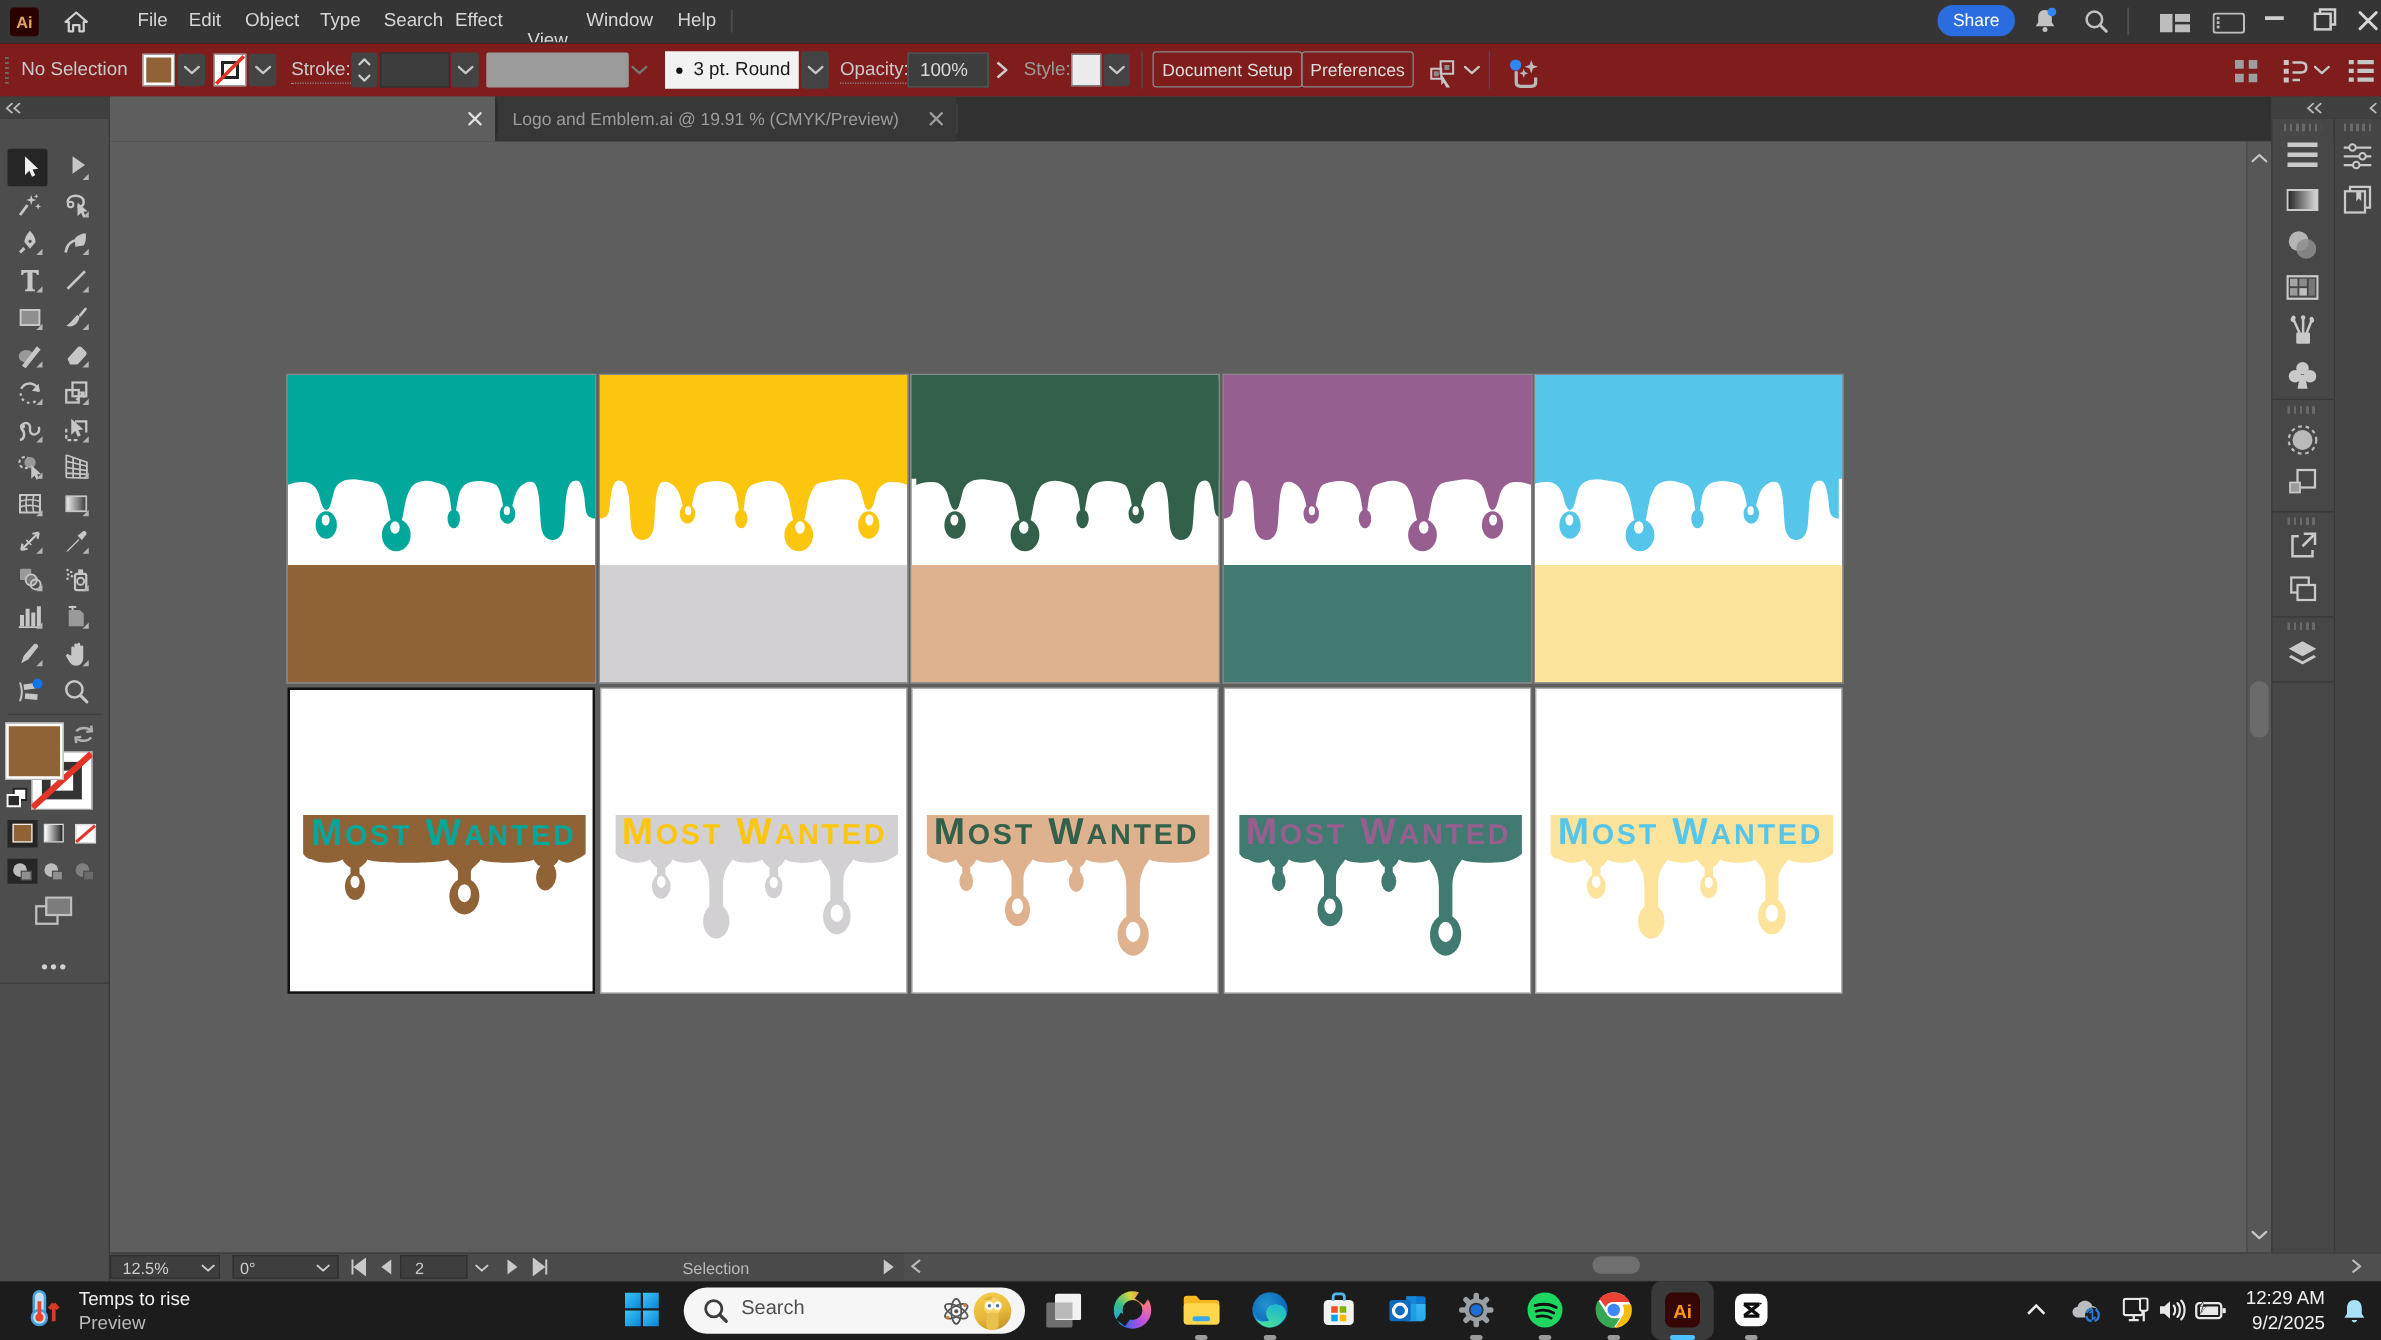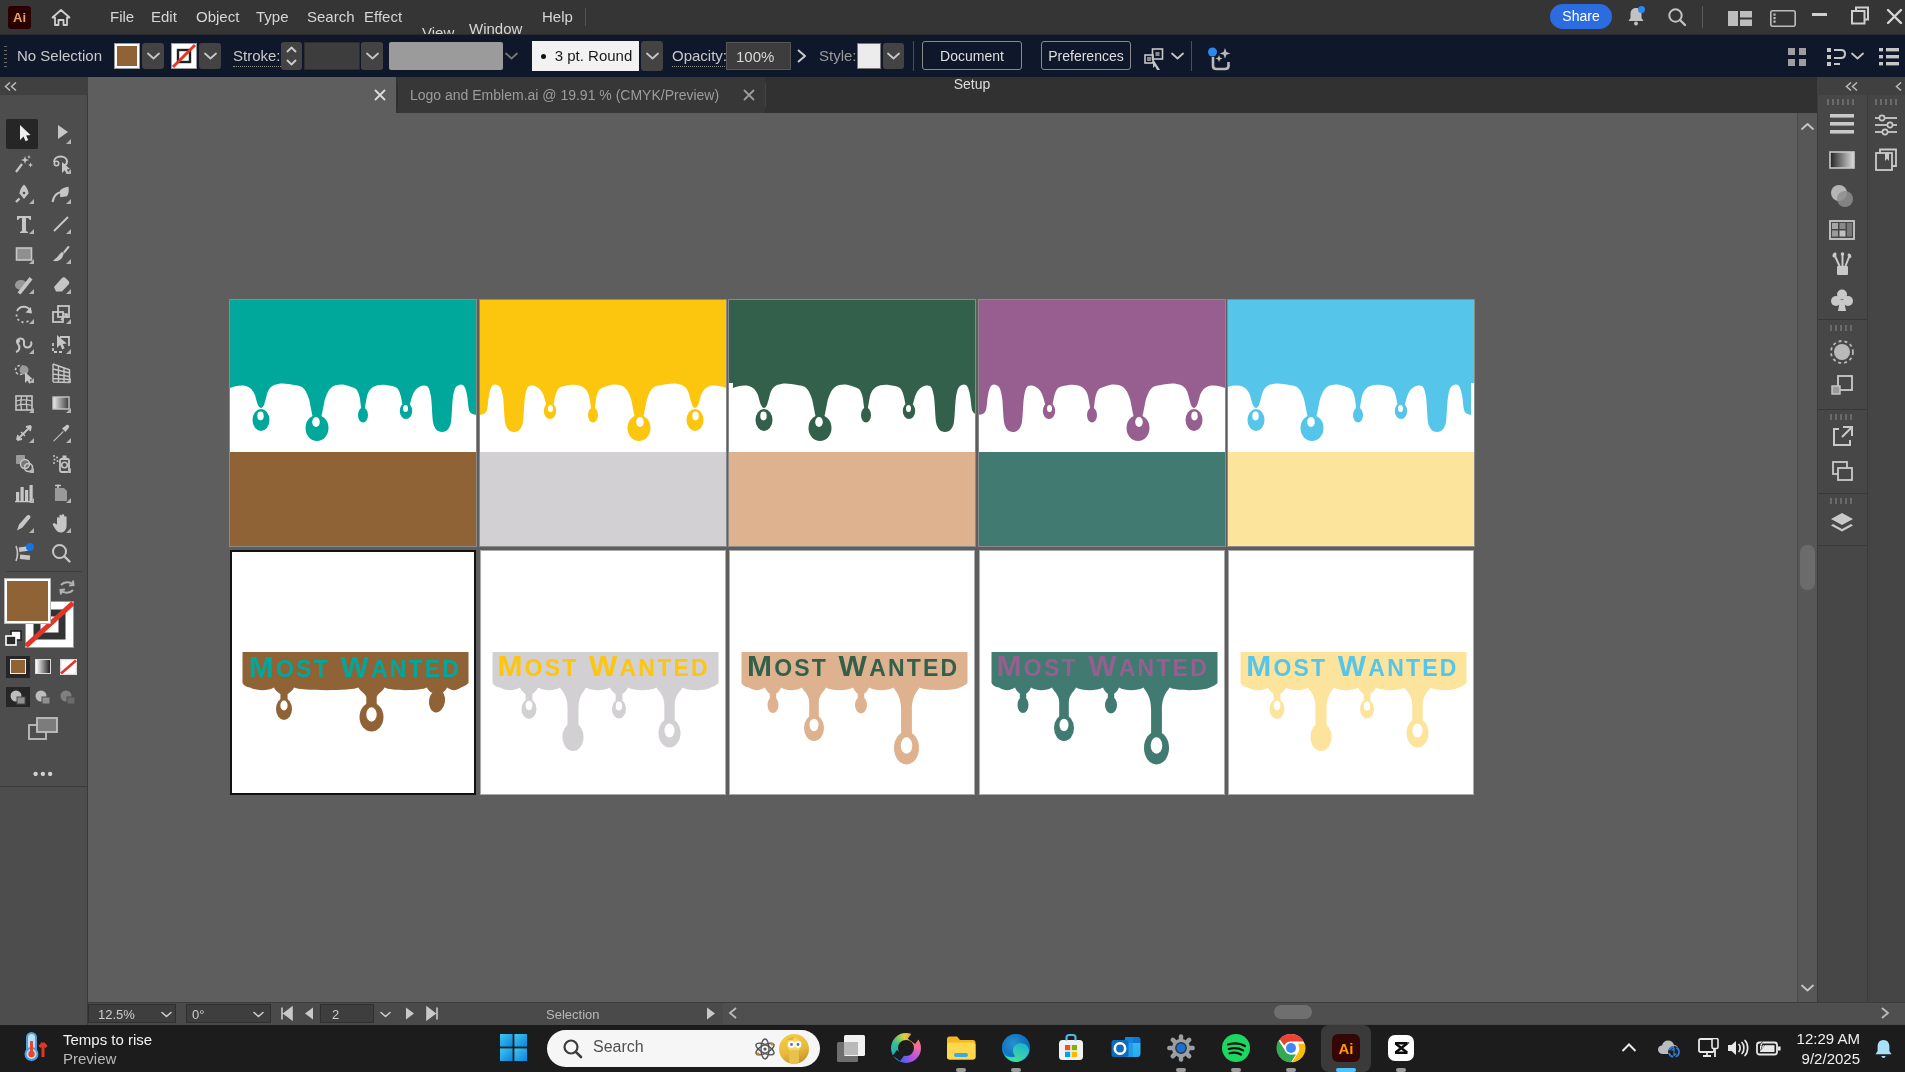--- a/index.html
+++ b/index.html
@@ -1,18 +1,18 @@
 <!DOCTYPE html>
 <html><head><meta charset="utf-8"><title>d</title><style>
 *{margin:0;padding:0;box-sizing:border-box}
 html,body{width:1905px;height:1072px;overflow:hidden;background:#5e5e5e;
   font-family:"Liberation Sans",sans-serif;-webkit-font-smoothing:antialiased}
 .abs{position:absolute}
 #menubar{left:0;top:0;width:1905px;height:34px;background:#353535;z-index:30}
-#ctrlbar{left:0;top:34px;width:1905px;height:43px;background:#0f172a;border-top:1px solid #2a2a2a;z-index:30}
+#ctrlbar{left:0;top:34px;width:1905px;height:43px;background:#7f1d1d;border-top:1px solid #2a2a2a;z-index:30}
 #tabstrip{left:0;top:77px;width:1905px;height:36px;background:#313131;z-index:20}
 #leftbar{left:0;top:95px;width:88px;height:930px;background:#4d4d4d;border-right:1px solid #3a3a3a;z-index:25}
 #lefthdr{left:0;top:77px;width:88px;height:18px;background:#404040;z-index:26}
 #canvas{left:88px;top:113px;width:1709px;height:889px;background:#5e5e5e;z-index:5}
 #vscroll{left:1797px;top:113px;width:20px;height:889px;background:#575757;border-left:1px solid #4a4a4a;z-index:6}
 #dock1{left:1817px;top:95px;width:50px;height:930px;background:#474747;border-left:1px solid #3a3a3a;z-index:25}
 #dock2{left:1867px;top:95px;width:38px;height:930px;background:#454545;border-left:1px solid #3a3a3a;z-index:25}
 #dockhdr{left:1817px;top:77px;width:88px;height:18px;background:#404040;z-index:26}
 #statusbar{left:88px;top:1002px;width:1817px;height:23px;background:#4a4a4a;border-top:1px solid #3c3c3c;z-index:28}
 #taskbar{left:0;top:1025px;width:1905px;height:47px;background:#1c1c1c;z-index:40}
@@ -30,21 +30,21 @@
 <svg class="abs" style="left:50px;top:7px" width="22" height="20">
       <path d="M11,3 L19.5,10.5 L17,10.5 L17,18 L13.5,18 L13.5,13 L8.5,13 L8.5,18 L5,18 L5,10.5 L2.5,10.5 Z" fill="none" stroke="#cfcfcf" stroke-width="1.8" stroke-linejoin="round"></path>
     </svg>
 <div class="abs menu" style="left:110px;top:0">File</div>
 <div class="abs menu" style="left:151px;top:0">Edit</div>
 <div class="abs menu" style="left:196px;top:0">Object</div>
 <div class="abs menu" style="left:256px;top:0">Type</div>
 <div class="abs menu" style="left:307px;top:0">Search</div>
 <div class="abs menu" style="left:364px;top:0">Effect</div>
 <div class="abs menu" style="left:422px;top:16px">View</div>
-<div class="abs menu" style="left:469px;top:12px">Window</div>
+<div class="abs menu" style="left:469px;top:0">Window</div>
 <div class="abs menu" style="left:542px;top:0">Help</div>
 <div class="abs" style="left:585px;top:8px;width:1px;height:18px;background:#555"></div>
 <div class="abs" style="left:1550px;top:4px;width:62px;height:25px;background:#2b6de0;border-radius:13px;color:#fff;font-size:14px;text-align:center;line-height:25px">Share</div>
 <svg class="abs" style="left:1625px;top:6px" width="22" height="22">
       <path d="M11,2 C7.5,2 5.5,4.5 5.5,8 L5.5,12 L3.5,15 L18.5,15 L16.5,12 L16.5,8 C16.5,4.5 14.5,2 11,2 Z" fill="#c2c2c2"></path>
       <circle cx="11" cy="17.5" r="2" fill="#c2c2c2"></circle>
       <circle cx="16.5" cy="3.5" r="3.5" fill="#2e86f0"></circle>
     </svg>
 <svg class="abs" style="left:1666px;top:6px" width="22" height="22">
       <circle cx="9.5" cy="9.5" r="6.2" fill="none" stroke="#c2c2c2" stroke-width="2"></circle>
@@ -116,21 +116,21 @@
 <svg class="abs" style="left:795px;top:13px" width="12" height="16">
       <path d="M3,2 L10,8 L3,14" fill="none" stroke="#ccc" stroke-width="2" stroke-linejoin="round"></path>
     </svg>
 <div class="abs" style="left:819px;top:12px;color:#9a9a9a;font-size:15px">Style:</div>
 <div class="abs" style="left:857px;top:8px;width:24px;height:26px;background:#ececec;border:1px solid #777"></div>
 <div class="abs chip" style="left:883px;top:8px;width:21px;height:26px"></div>
 <svg class="abs" style="left:887px;top:17px" width="13" height="8.5">
       <path d="M1,1.5 L6.5,6.5 L12,1.5" fill="none" stroke="#c6c6c6" stroke-width="1.8" stroke-linecap="round" stroke-linejoin="round"></path>
     </svg>
 <div class="abs" style="left:913px;top:6px;width:1px;height:30px;background:#4e4e4e"></div>
-<div class="abs btn" style="left:922px;top:6px;width:100px;height:29px;line-height:28px">Document Setup</div>
+<div class="abs btn" style="left:922px;top:6px;width:120px;height:29px;line-height:28px">Document Setup</div>
 <div class="abs btn" style="left:1041px;top:6px;width:90px;height:29px;line-height:28px">Preferences</div>
 <svg class="abs" style="left:1144px;top:13px" width="22" height="23">
       <rect x="8.5" y="1" width="10" height="10" fill="none" stroke="#c6c6c6" stroke-width="1.6"></rect>
       <rect x="11.5" y="4" width="4" height="4" fill="#8b8b8b"></rect>
       <rect x="1" y="7" width="8" height="8" fill="none" stroke="#c6c6c6" stroke-width="1.6"></rect>
       <rect x="3" y="9" width="4" height="4" fill="#8b8b8b"></rect>
       <path d="M9,11 L16,22 L13,22 L11,18 L9,20 Z" fill="#c6c6c6"></path>
     </svg>
 <svg class="abs" style="left:1171px;top:17px" width="13" height="8.5">
       <path d="M1,1.5 L6.5,6.5 L12,1.5" fill="none" stroke="#c6c6c6" stroke-width="1.8" stroke-linecap="round" stroke-linejoin="round"></path>

